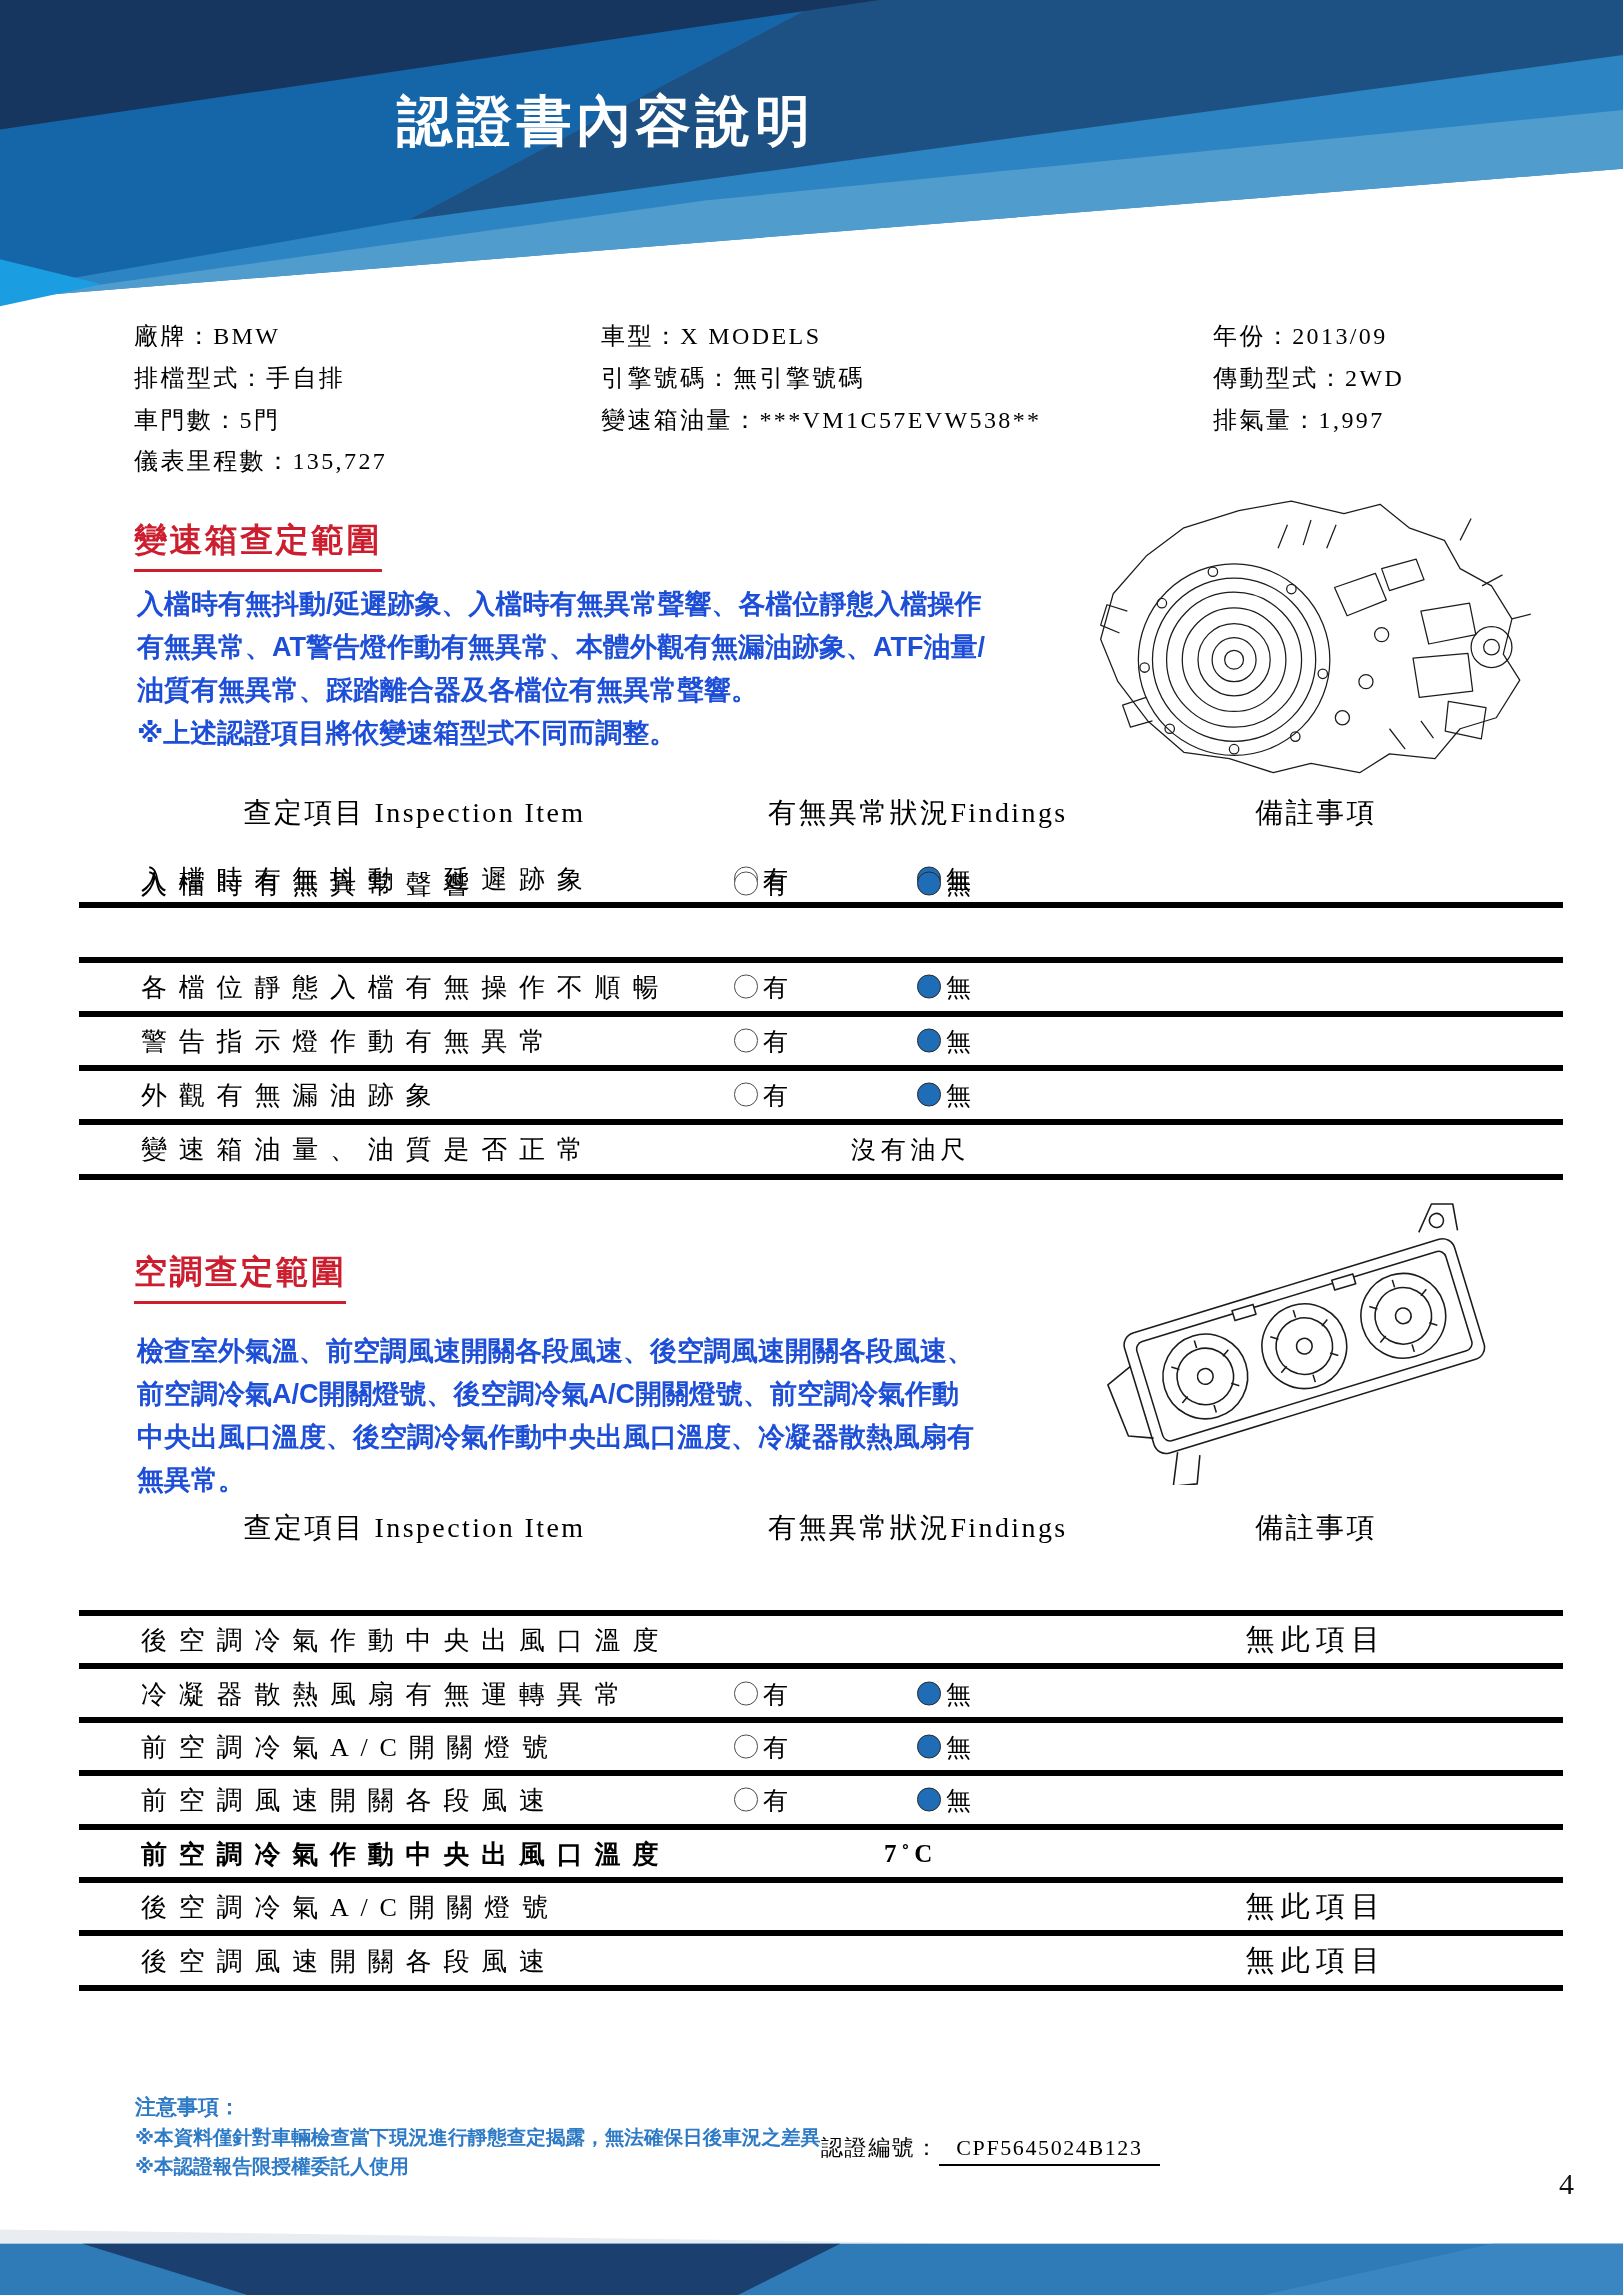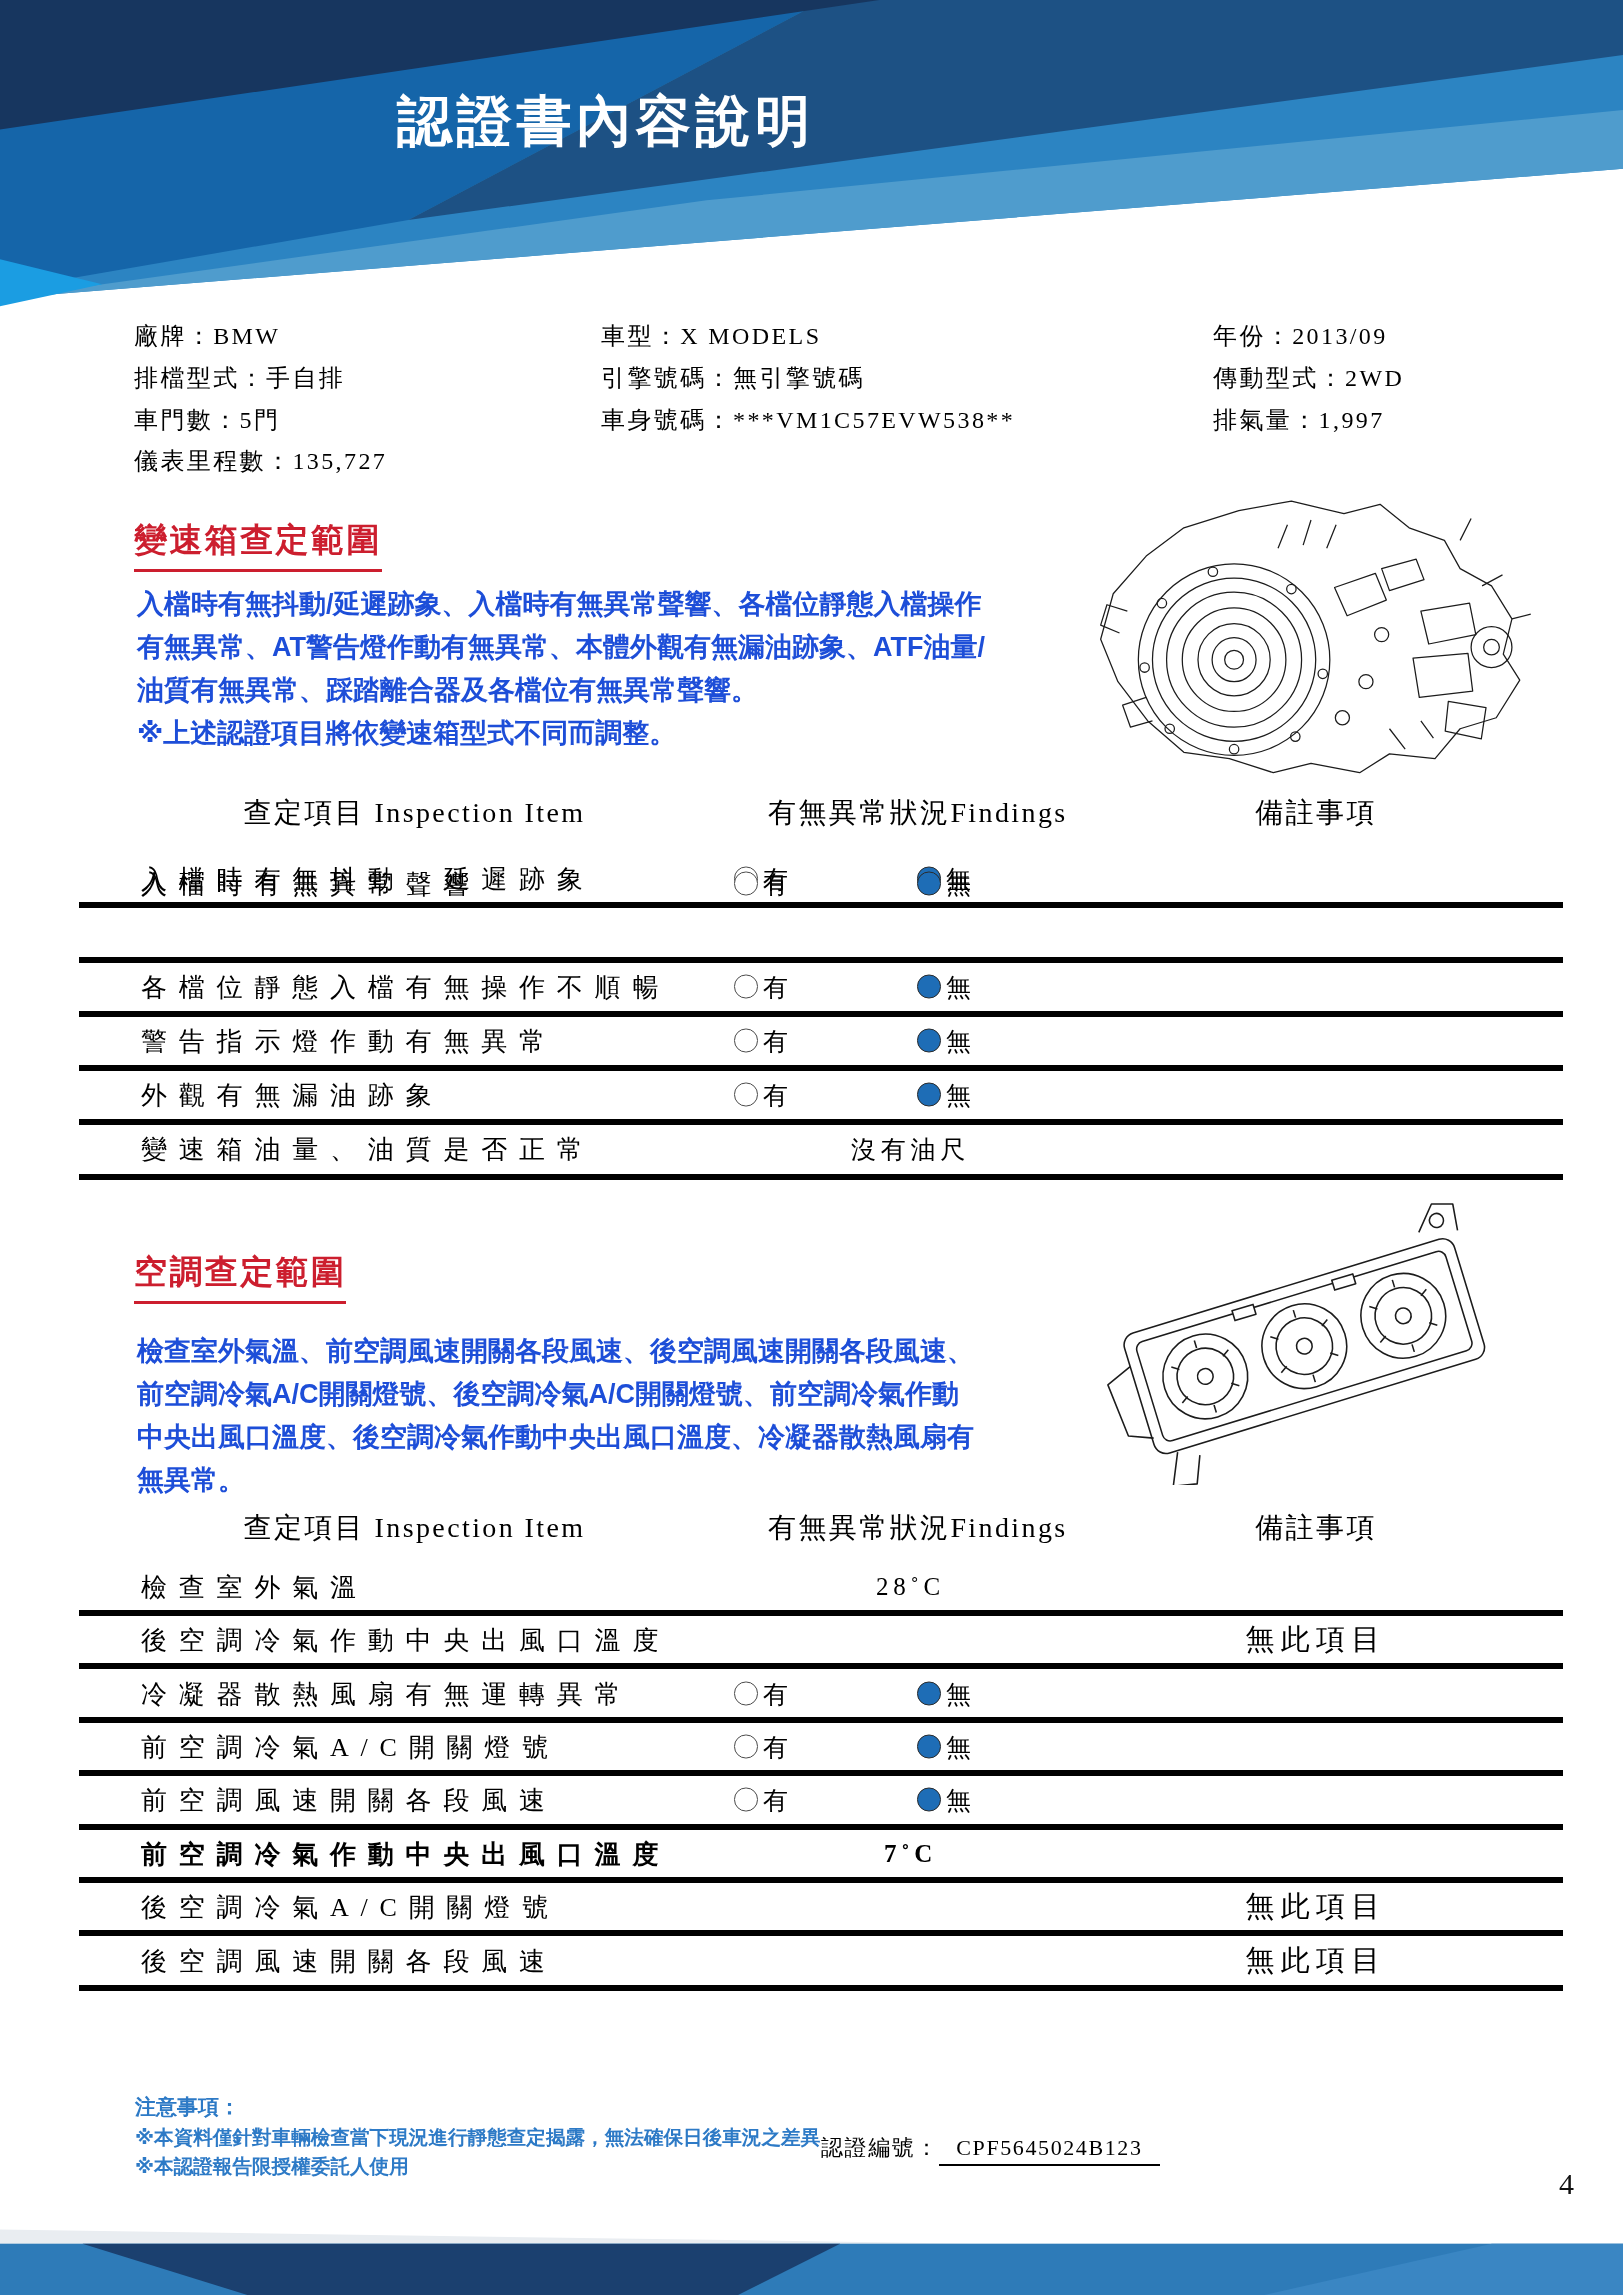--- a/index.html
+++ b/index.html
@@ -103,21 +103,21 @@
   </svg>
 
   <div class="header-title">認證書內容說明</div>
 
   <div class="vline vc1 vr0">廠牌：BMW</div>
   <div class="vline vc1 vr1">排檔型式：手自排</div>
   <div class="vline vc1 vr2">車門數：5門</div>
   <div class="vline vc1 vr3">儀表里程數：135,727</div>
   <div class="vline vc2 vr0">車型：X MODELS</div>
   <div class="vline vc2 vr1">引擎號碼：無引擎號碼</div>
-  <div class="vline vc2 vr2">車身號碼：***VM1C57EVW538**</div>
+  <div class="vline vc2 vr2">變速箱油量：***VM1C57EVW538**</div>
   <div class="vline vc3 vr0">年份：2013/09</div>
   <div class="vline vc3 vr1">傳動型式：2WD</div>
   <div class="vline vc3 vr2">排氣量：1,997</div>
 
   <div class="sec-heading sec1-heading">變速箱查定範圍</div>
   <div class="sec-par sec1-par">入檔時有無抖動/延遲跡象、入檔時有無異常聲響、各檔位靜態入檔操作
 有無異常、AT警告燈作動有無異常、本體外觀有無漏油跡象、ATF油量/
 油質有無異常、踩踏離合器及各檔位有無異常聲響。
 ※上述認證項目將依變速箱型式不同而調整。</div>
 
@@ -259,24 +259,20 @@
       <path d="M96,282 l-18,40 l30,6 l14,-34" fill="none"></path>
     </g>
   </svg>
 
   <div class="thead t2-head">
     <span class="th-item">查定項目 Inspection Item</span>
     <span class="th-find">有無異常狀況Findings</span>
     <span class="th-rem">備註事項</span>
   </div>
 
-  <div class="trow t2r0">
-    <span class="lab">檢查室外氣溫</span>
-    <span class="ctext">28˚C</span>
-  </div>
   <div class="sep t2s0"></div>
   <div class="trow t2r1">
     <span class="lab">後空調冷氣作動中央出風口溫度</span>
     <span class="rtext">無此項目</span>
   </div>
   <div class="sep t2s1"></div>
   <div class="trow t2r2">
     <span class="lab">冷凝器散熱風扇有無運轉異常</span>
     <span class="radio-opt opt-yes">
         <span class="radio"></span>

